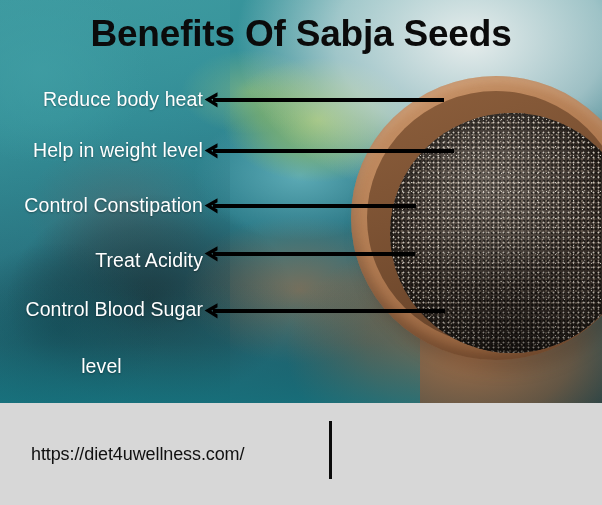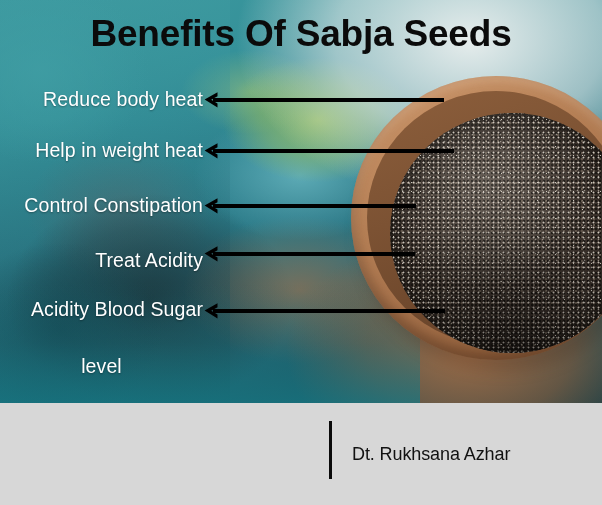--- a/index.html
+++ b/index.html
@@ -238,48 +238,48 @@
   <div class="title">Benefits Of Sabja Seeds</div>
 
   <div id="benefit-layer">
       <div class="benefit-label" style="top: 87px;"><span>Reduce body heat</span></div>
       <div class="arrow" style="left: 203px; top: 91px; width: 241px;">
         <div class="arrow-shaft" style="width: 231px;"></div>
         <div class="arrow-head"><svg width="18" height="18" viewBox="0 0 18 18">
             <path d="M14.5 1.2 L1.6 8.6 L14.5 16.4 L14.5 12.6 L8.2 8.8 L14.5 5.2 Z" fill="#000000"></path>
           </svg></div>
       </div>
-      <div class="benefit-label" style="top: 138px;"><span>Help in weight heat</span></div>
+      <div class="benefit-label" style="top: 138px;"><span>Help in weight level</span></div>
       <div class="arrow" style="left: 203px; top: 142px; width: 251px;">
         <div class="arrow-shaft" style="width: 241px;"></div>
         <div class="arrow-head"><svg width="18" height="18" viewBox="0 0 18 18">
             <path d="M14.5 1.2 L1.6 8.6 L14.5 16.4 L14.5 12.6 L8.2 8.8 L14.5 5.2 Z" fill="#000000"></path>
           </svg></div>
       </div>
       <div class="benefit-label" style="top: 193px;"><span>Control Constipation</span></div>
       <div class="arrow" style="left: 203px; top: 197px; width: 213px;">
         <div class="arrow-shaft" style="width: 203px;"></div>
         <div class="arrow-head"><svg width="18" height="18" viewBox="0 0 18 18">
             <path d="M14.5 1.2 L1.6 8.6 L14.5 16.4 L14.5 12.6 L8.2 8.8 L14.5 5.2 Z" fill="#000000"></path>
           </svg></div>
       </div>
       <div class="benefit-label" style="top: 248px;"><span>Treat Acidity</span></div>
       <div class="arrow" style="left: 203px; top: 245px; width: 212px;">
         <div class="arrow-shaft" style="width: 202px;"></div>
         <div class="arrow-head"><svg width="18" height="18" viewBox="0 0 18 18">
             <path d="M14.5 1.2 L1.6 8.6 L14.5 16.4 L14.5 12.6 L8.2 8.8 L14.5 5.2 Z" fill="#000000"></path>
           </svg></div>
       </div>
-      <div class="benefit-label" style="top: 297px;"><span>Acidity Blood Sugar</span><span class="line2">level</span></div>
+      <div class="benefit-label" style="top: 297px;"><span>Control Blood Sugar</span><span class="line2">level</span></div>
       <div class="arrow" style="left: 203px; top: 302px; width: 242px;">
         <div class="arrow-shaft" style="width: 232px;"></div>
         <div class="arrow-head"><svg width="18" height="18" viewBox="0 0 18 18">
             <path d="M14.5 1.2 L1.6 8.6 L14.5 16.4 L14.5 12.6 L8.2 8.8 L14.5 5.2 Z" fill="#000000"></path>
           </svg></div>
       </div>
     </div>
 
   <div class="footer">
-    <div class="footer-author">Dt. Rukhsana Azhar</div>
+    <div class="footer-site">https://diet4uwellness.com/</div>
   </div>
   <div class="footer-divider"></div>
 
 </div>
 
 </body></html>

